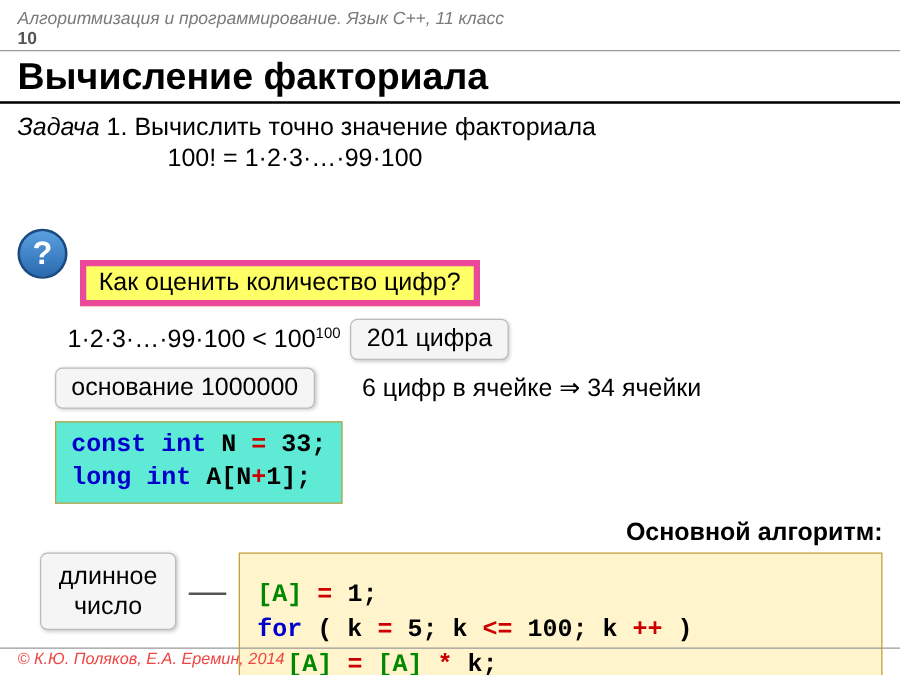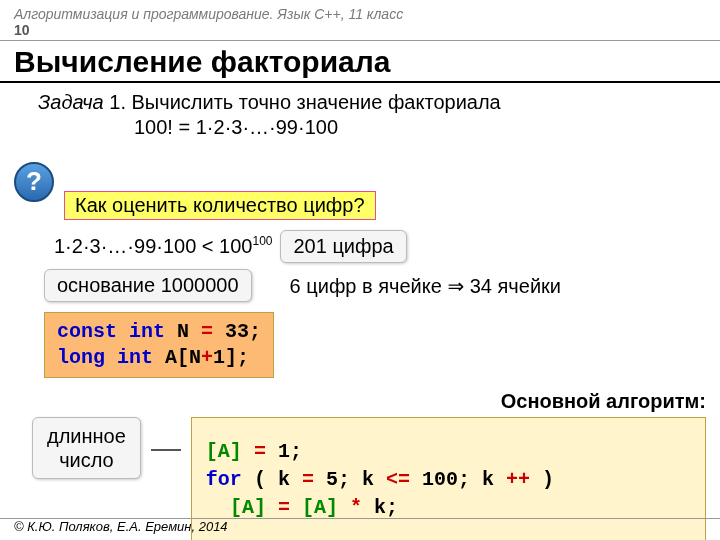--- a/index.html
+++ b/index.html
@@ -20,53 +20,53 @@
     flex-direction: column;
   }
   .page-num { font-weight: bold; font-style: normal; color: #555; }
   .title {
     font-size: 30px; font-weight: bold;
     padding: 4px 14px 2px 14px;
     border-bottom: 2px solid #000;
   }
   .content { padding: 8px 14px 0 14px; font-size: 20px; color: #000; }
   .task-line { margin-bottom: 2px; }
-  .task-label { font-style: italic; margin-left: 24px; }
-  .formula-line { padding-left: 120px; margin-bottom: 4px; }
+  .task-label { font-style: italic; }
+  .formula-line { padding-left: 120px; margin-bottom: 21px; }
   .q-row { display: flex; align-items: center; gap: 10px; margin-bottom: 10px; }
   .q-badge {
     width: 40px; height: 40px; border-radius: 50%;
     background: linear-gradient(#5aa0e0,#2a6ab0);
     border: 2px solid #1a4a80;
     display: flex; align-items: center; justify-content: center;
   }
   .q-mark { color: #fff; font-size: 26px; font-weight: bold; }
   .q-text-box {
     background: #ffff66;
-    border: 1px solid #ec4899;
+    border: 5px solid #ec4899;
     padding: 2px 10px;
     font-size: 20px;
     margin-top: 48px;
   }
   .row2 { display: flex; align-items: flex-start; gap: 8px; margin: 6px 0 6px 40px; }
   .inequality { font-size: 20px; padding-top: 4px; }
   sup { font-size: 12px; vertical-align: super; }
   .bubble {
     background: #f5f5f5;
     border: 1px solid #bbb;
     border-radius: 6px;
     padding: 4px 12px;
     font-size: 20px;
     box-shadow: 1px 1px 3px rgba(0,0,0,0.2);
   }
   .row3 { display: flex; gap: 38px; align-items: center; margin: 4px 0 10px 30px; }
   .cells-text { font-size: 20px; }
   .dbl-arrow { font-family: serif; }
   .code-box {
-    background: #fdba74;
+    background: #5eead4;
     border: 1px solid #c0a040;
     padding: 6px 12px;
     font-family: "Courier New", monospace;
     font-size: 20px;
     font-weight: bold;
     line-height: 1.3;
     display: inline-block;
     margin-left: 30px;
   }
   .kw { color: #0000cc; }
@@ -91,21 +91,21 @@
     background: #fff4cc; border: 1px solid #c0a040;
     padding: 20px 14px;
     font-family: "Courier New", monospace;
     font-size: 20px; font-weight: bold; line-height: 1.4;
     flex: 1;
   }
   .footer {
     position: absolute; bottom: 6px; left: 0; right: 0;
     display: flex; justify-content: space-between;
     padding: 0 14px;
-    font-style: italic; color: #000000; font-size: 13px;
+    font-style: italic; color: #ef4444; font-size: 13px;
     border-top: 1px solid #999;
   }
 </style>
 </head>
 <body>
 
 <div class="header">
   <span>Алгоритмизация и программирование. Язык C++, 11 класс</span>
   <span class="page-num">10</span>
 </div>

